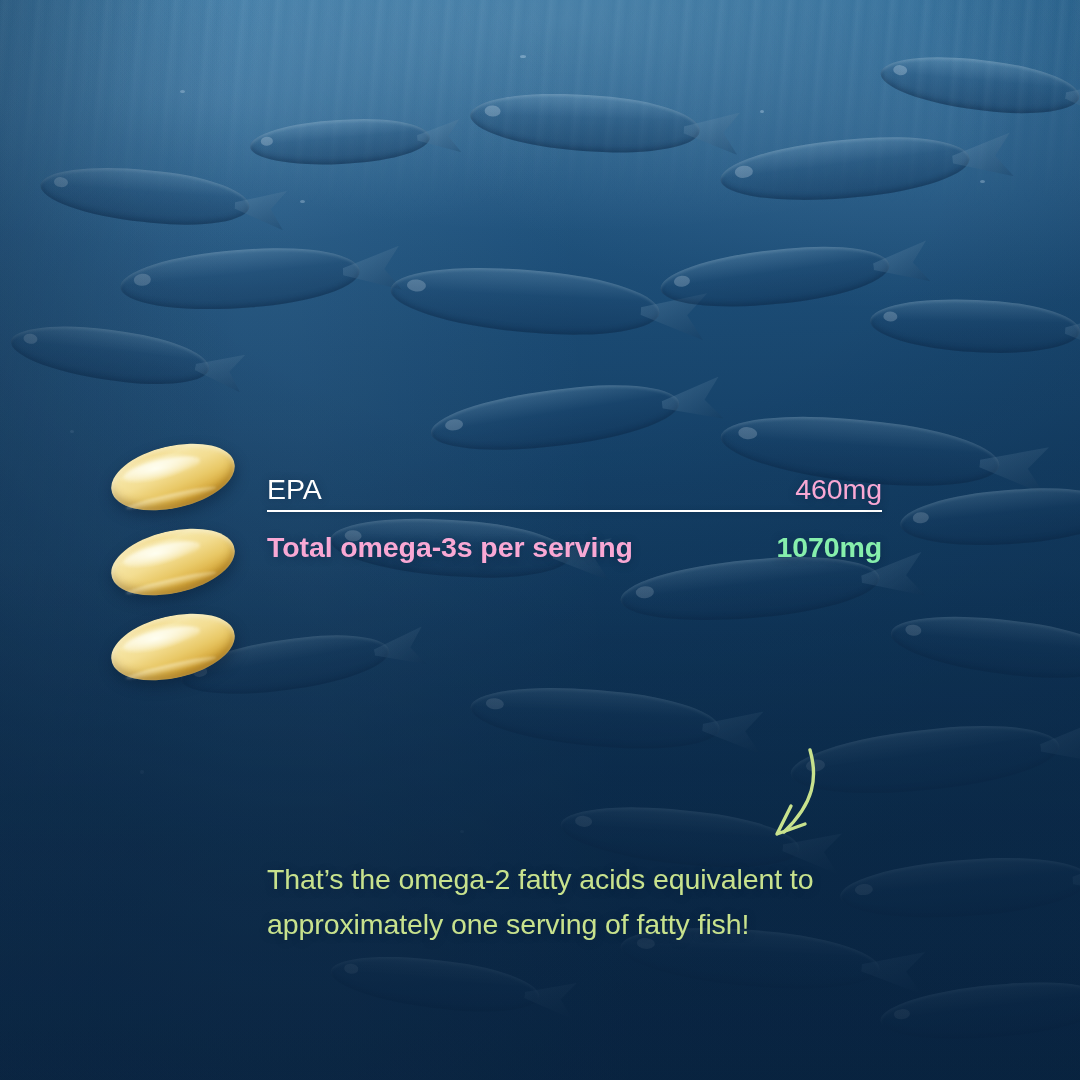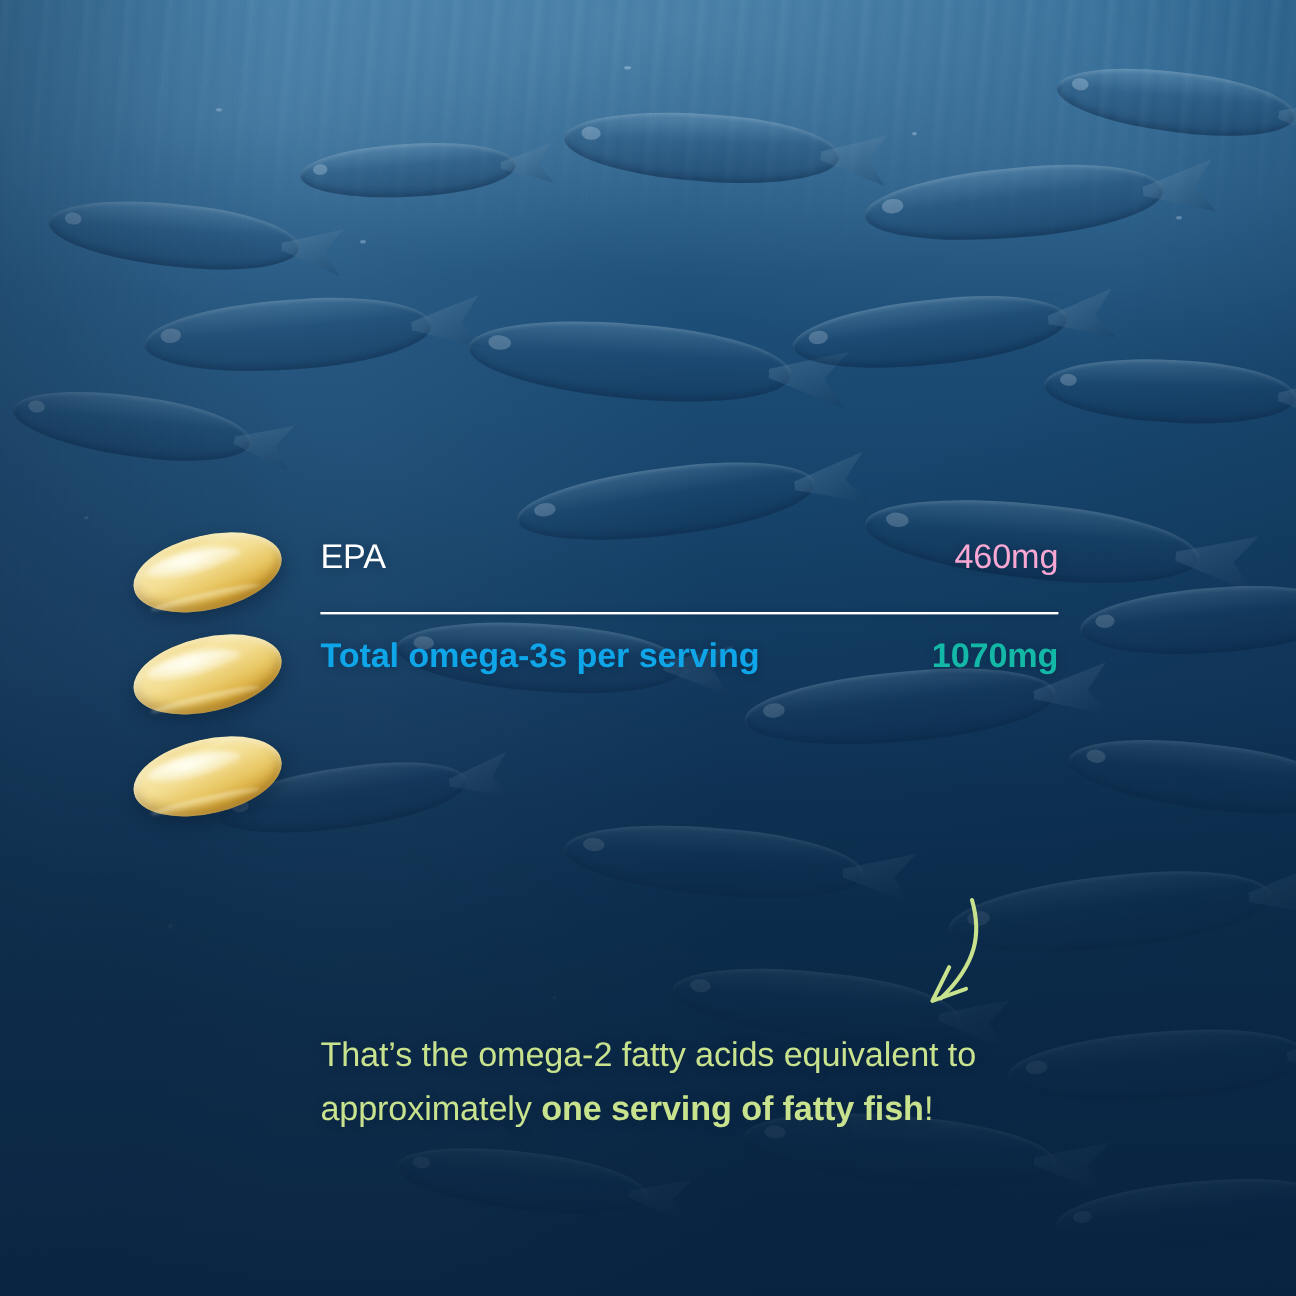--- a/index.html
+++ b/index.html
@@ -132,21 +132,21 @@
   }
 
   
   .table {
     position:absolute;
     left:267px; top:448px;
     width:615px;
   }
   .row {
     display:flex;
-    align-items:flex-start;
+    align-items:flex-end;
     justify-content:space-between;
     height:58px;
     letter-spacing:-0.1px;
   }
   .row .label {
     font-size:28.5px;
     color:#ffffff;
     white-space:nowrap;
     text-shadow:0 1px 8px rgba(5,28,52,0.40);
   }
@@ -164,26 +164,26 @@
     box-shadow:0 1px 5px rgba(5,28,52,0.35);
   }
   .row.total {
     height:64px;
     align-items:center;
     padding-top:6px;
   }
   .row.total .label {
     font-weight:700;
     font-size:28.5px;
-    color:#0ea5e9;
+    color:#f9a8d4;
   }
   .row.total .value {
     font-weight:700;
     font-size:28.5px;
-    color:#14b8a6;
+    color:#86efac;
   }
 
   
   .softgels {
     position:absolute;
     left:110px; top:446px;
     width:140px; height:232px;
   }
   .pill {
     position:absolute;
@@ -240,21 +240,21 @@
   .closing {
     position:absolute;
     left:267px; top:857px;
     width:625px;
     font-size:28.5px;
     line-height:45px;
     color:#c8e28d;
     letter-spacing:-0.1px;
     text-shadow:0 1px 8px rgba(5,28,52,0.40);
   }
-  .closing b { font-weight:700;text-align:center; }
+  .closing b { font-weight:400;text-align:center; }
 </style>
 </head>
 <body>
 
 <div id="stage">
 
   <div class="bg-base"></div>
   <div class="bg-shafts"></div>
 
   <div class="fish-layer">

